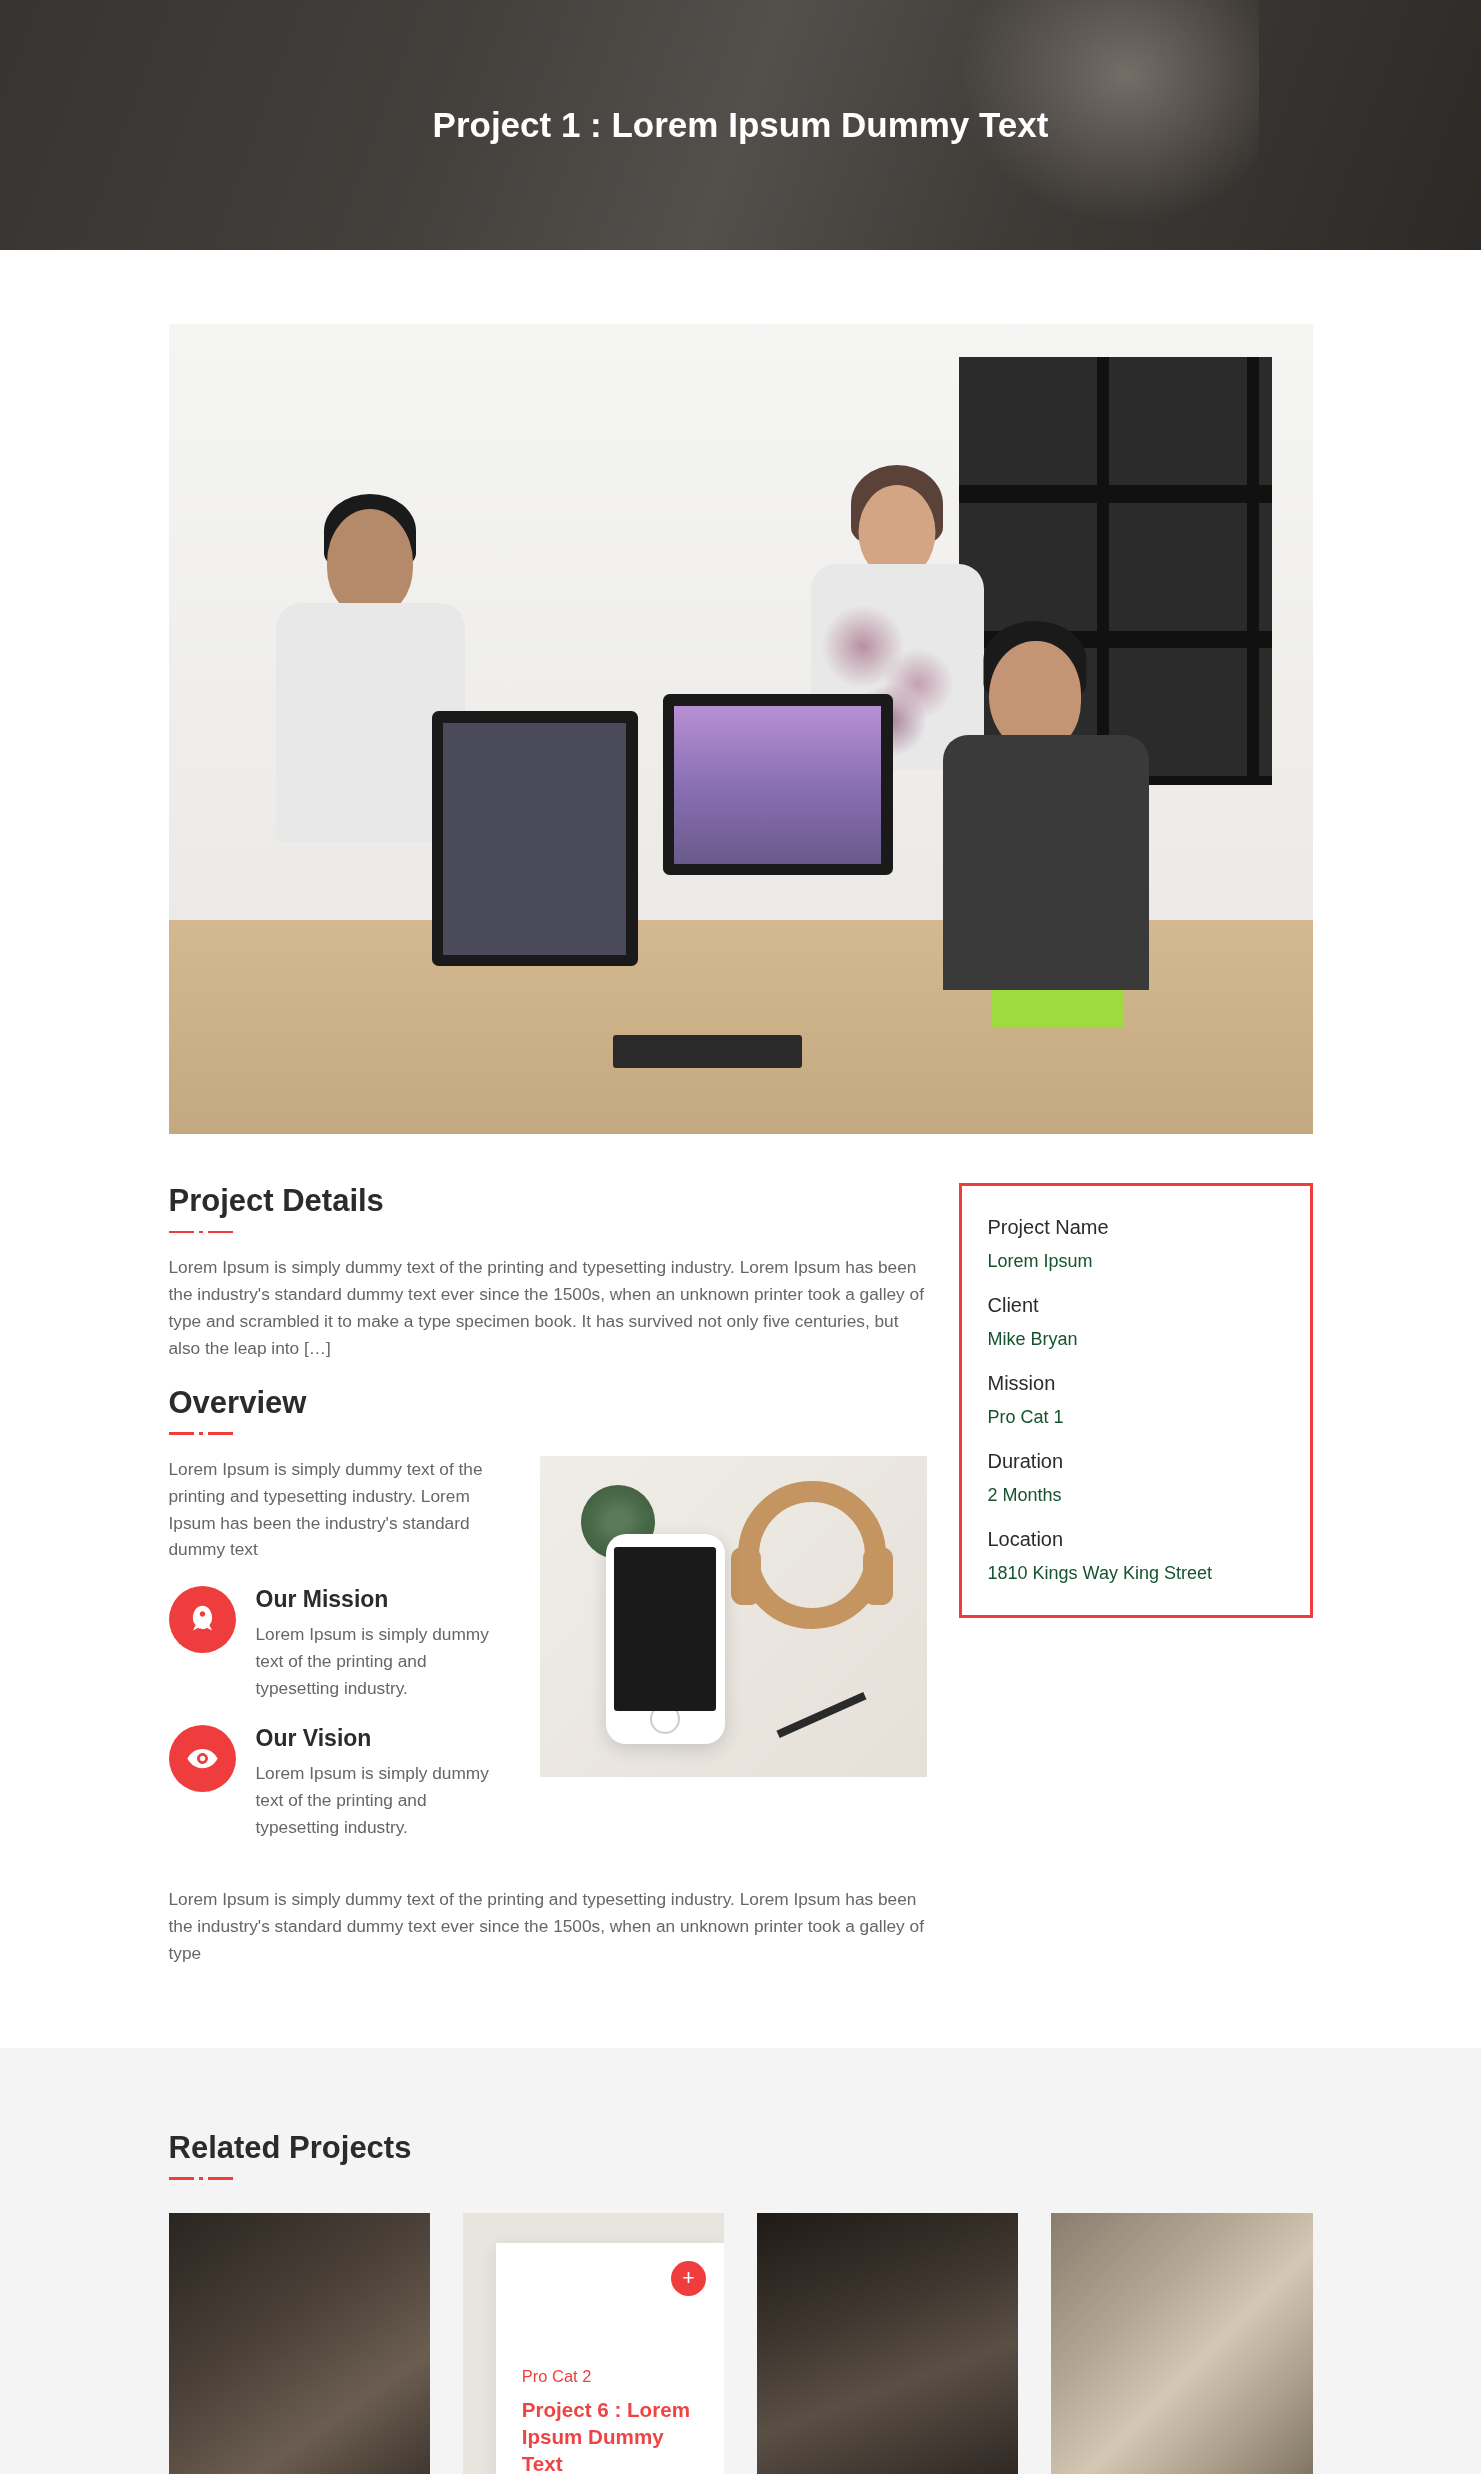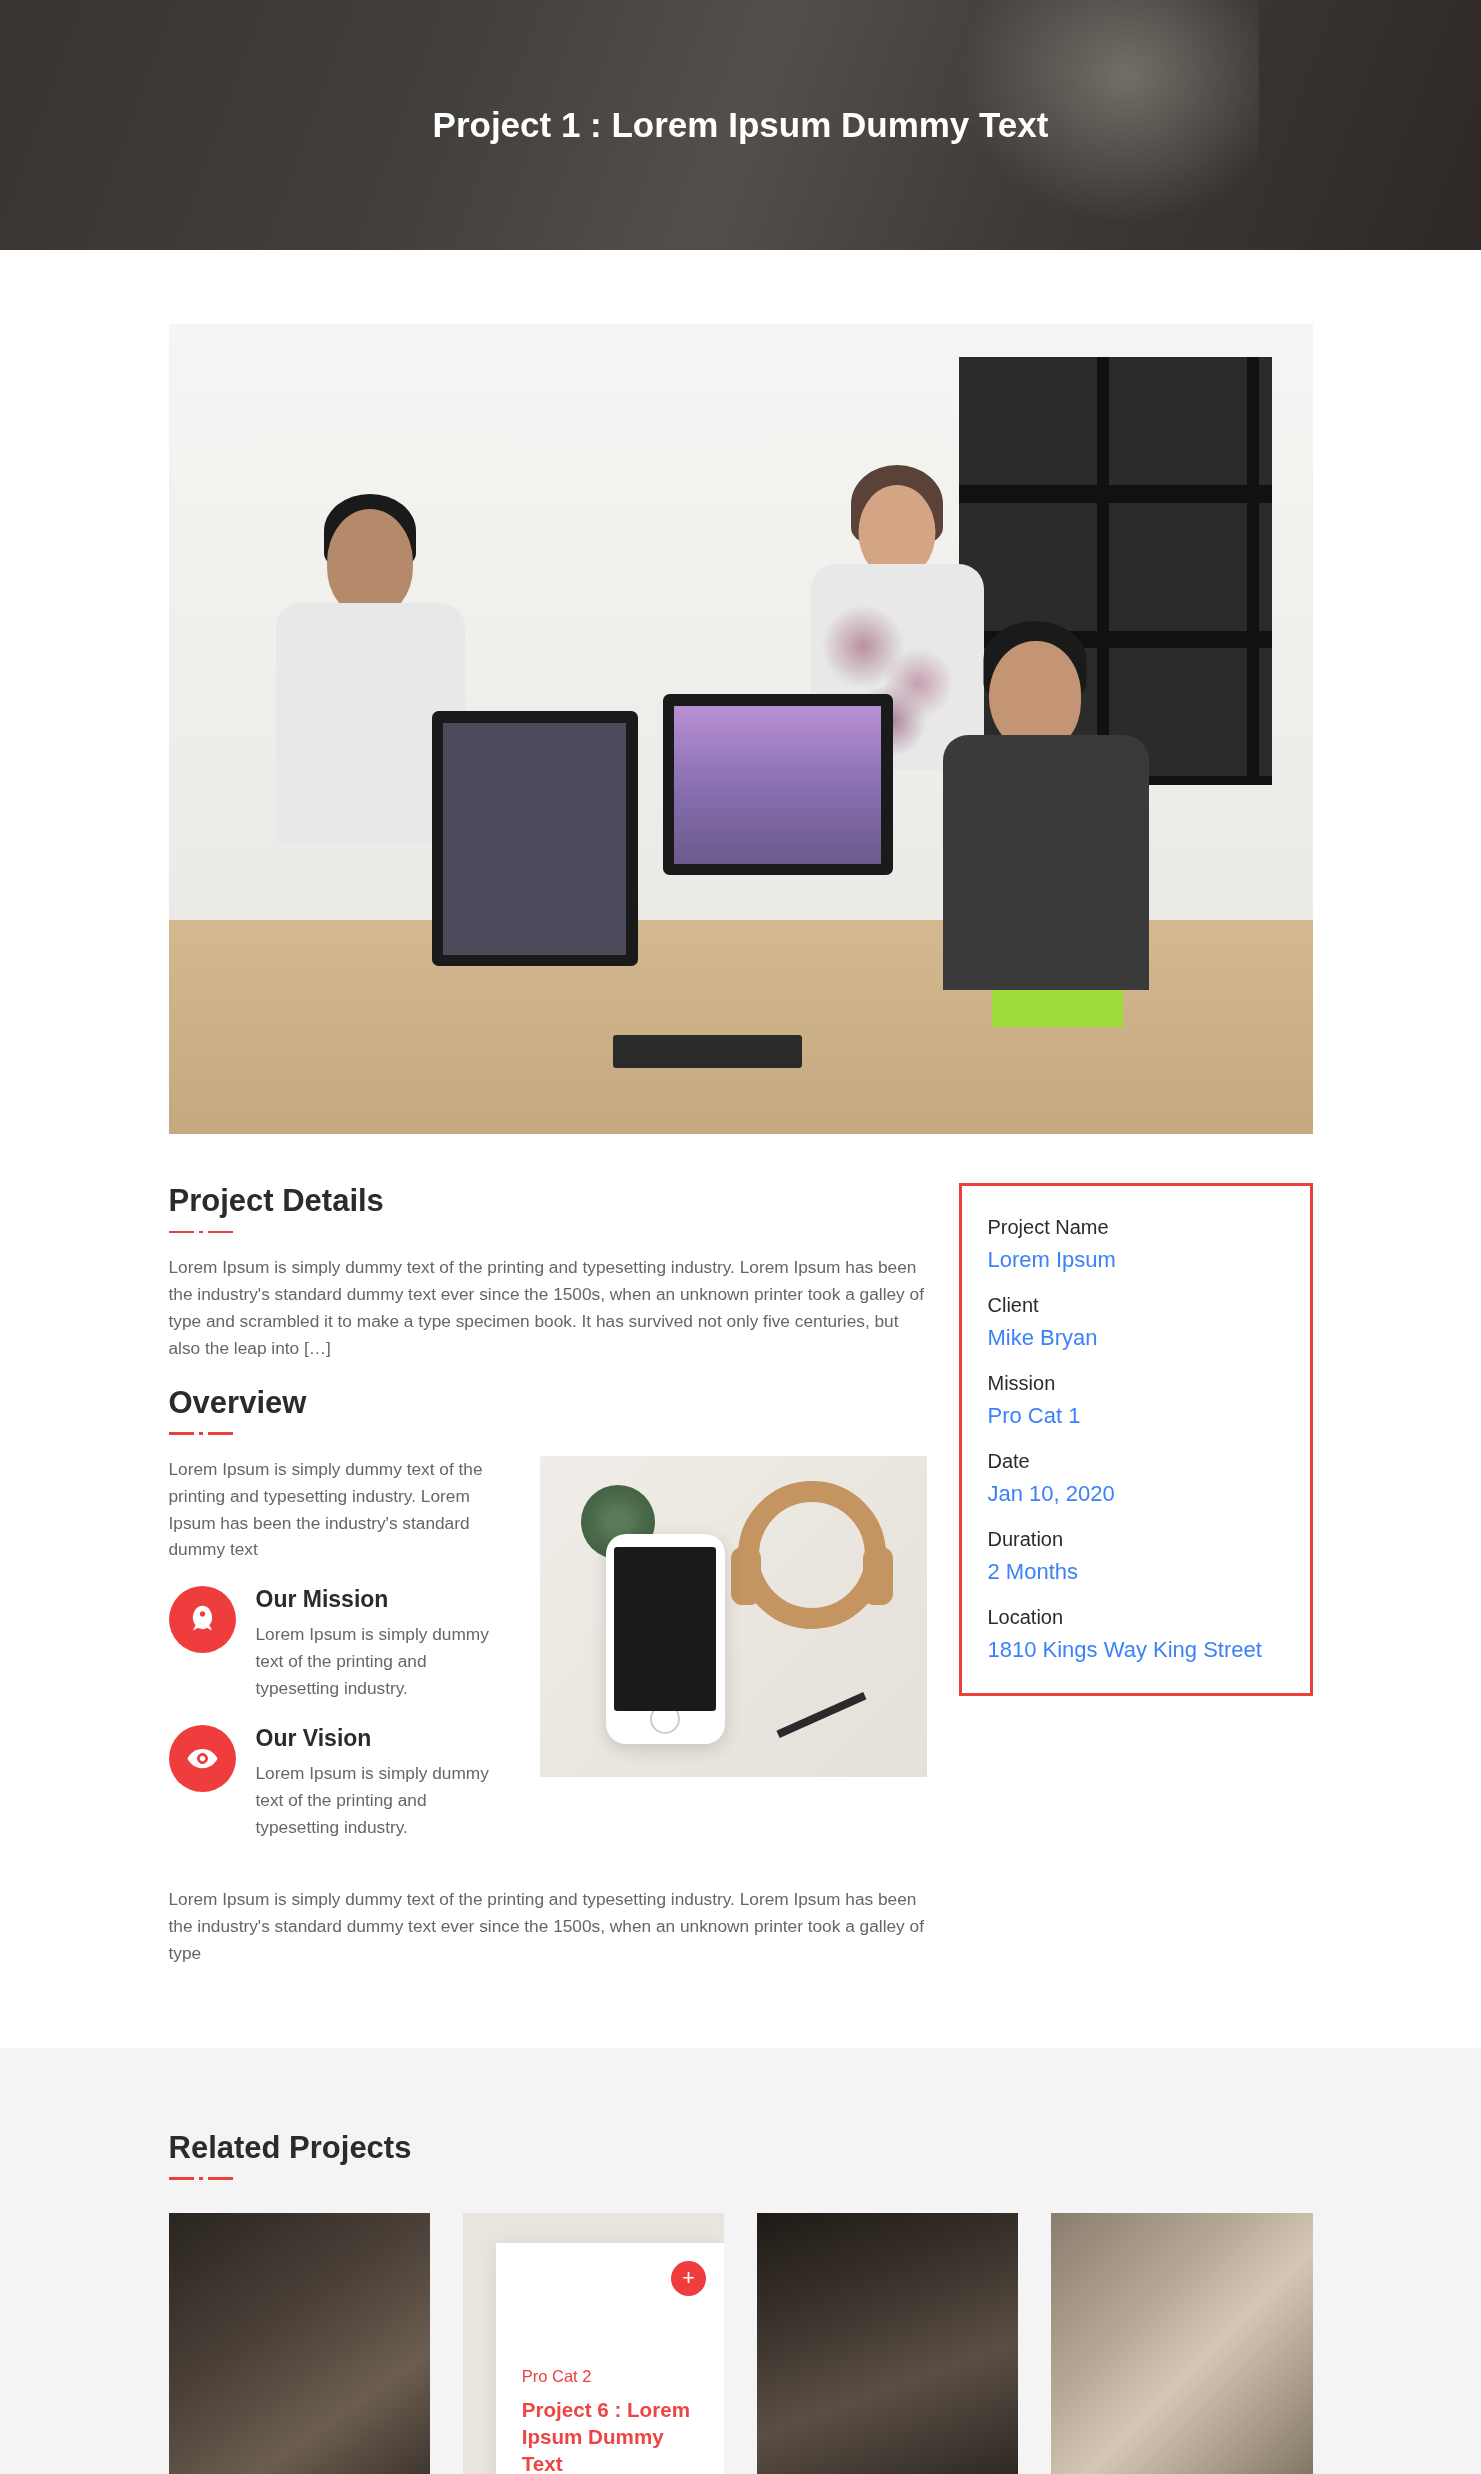--- a/index.html
+++ b/index.html
@@ -16,21 +16,21 @@
 .section-title{font-size:31px;font-weight:800;color:#2b2b2b;margin-bottom:11.5px;font-family:'Segoe UI',Arial,sans-serif}
 .divider{display:flex;align-items:center;gap:5px;margin-bottom:21.4px}
 .divider span{height:2.5px;background:#ef3d3d}
 .divider .dash{width:25px}
 .divider .dot{width:4.1px}
 .body-text{font-size:17.3px;line-height:1.55;color:#666;margin-bottom:23px}
 .info-box{border:3.3px solid #ef3d3d;padding:30px 26px}
 .info-item{margin-bottom:21.4px}
 .info-item:last-child{margin-bottom:0}
 .info-label{font-size:20px;font-weight:400;color:#2b2b2b;margin-bottom:6.6px;display:block}
-.info-value{font-size:22px;color:#3b82f6}
+.info-value{font-size:18px;color:#14532d}
 .overview-row{display:flex;gap:40px;margin-top:16.5px}
 .overview-left{flex:1}
 .overview-img{width:387px;height:321px;background:linear-gradient(135deg,#f0ede8 0%,#e5e0d8 100%);position:relative}
 .feature{display:flex;gap:20px;margin-bottom:23px;align-items:flex-start}
 .feature-icon{width:67px;height:67px;min-width:67px;border-radius:50%;background:#ef3d3d;display:flex;align-items:center;justify-content:center}
 .feature-icon svg{width:33px;height:33px;fill:#fff}
 .feature-title{font-size:23px;font-weight:700;color:#2b2b2b;margin-bottom:8.2px}
 .feature-text{font-size:17.3px;line-height:1.55;color:#666}
 .related{background:#f4f4f4;padding:82px 0 115px}
 .cards{display:grid;grid-template-columns:repeat(4,1fr);gap:33px;margin-top:33px}
@@ -170,21 +170,20 @@
         </div>
 
         <p class="body-text" style="margin-top:23px">Lorem Ipsum is simply dummy text of the printing and typesetting industry. Lorem Ipsum has been the industry's standard dummy text ever since the 1500s, when an unknown printer took a galley of type</p>
       </div>
 
       <div class="right-col">
         <div class="info-box">
           <div class="info-item"><span class="info-label">Project Name</span><span class="info-value">Lorem Ipsum</span></div>
           <div class="info-item"><span class="info-label">Client</span><span class="info-value">Mike Bryan</span></div>
           <div class="info-item"><span class="info-label">Mission</span><span class="info-value">Pro Cat 1</span></div>
-          <div class="info-item"><span class="info-label">Date</span><span class="info-value">Jan 10, 2020</span></div>
           <div class="info-item"><span class="info-label">Duration</span><span class="info-value">2 Months</span></div>
           <div class="info-item"><span class="info-label">Location</span><span class="info-value">1810 Kings Way King Street</span></div>
         </div>
       </div>
     </div>
 
   </div>
 </div>
 
 <div class="related">

